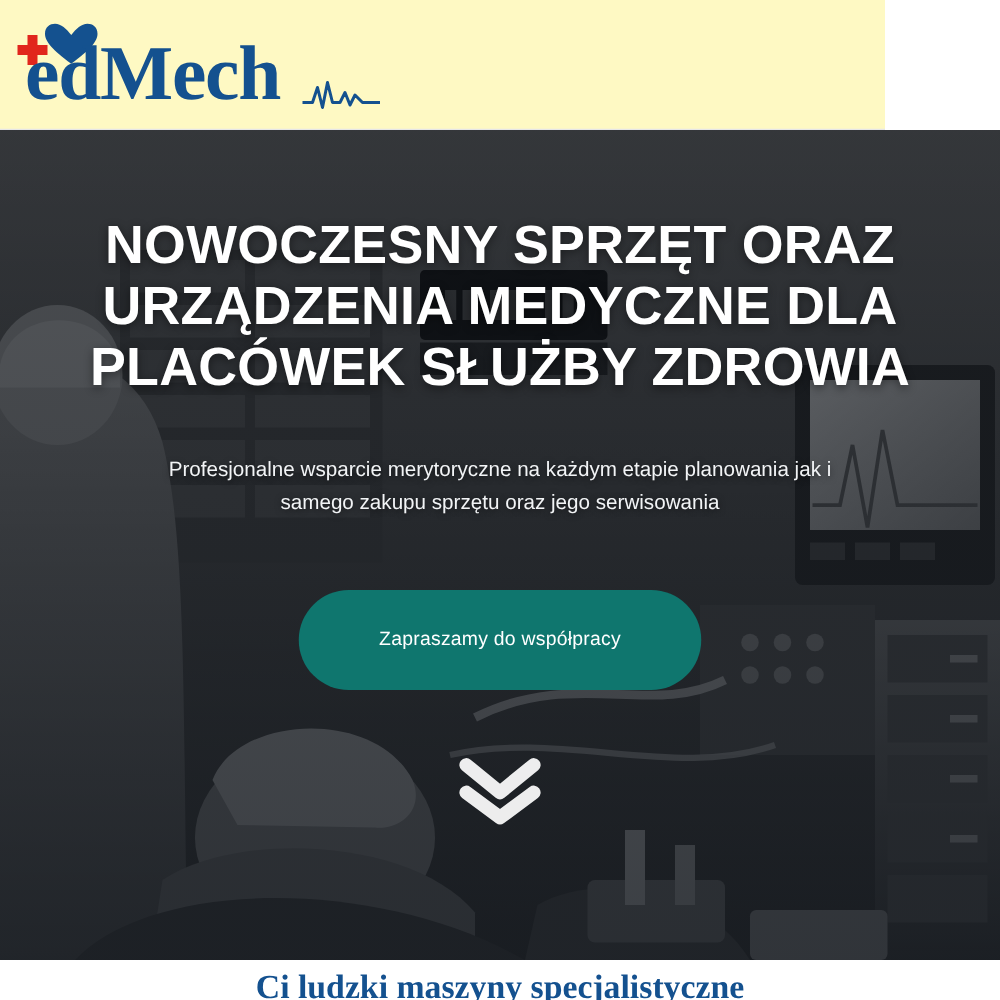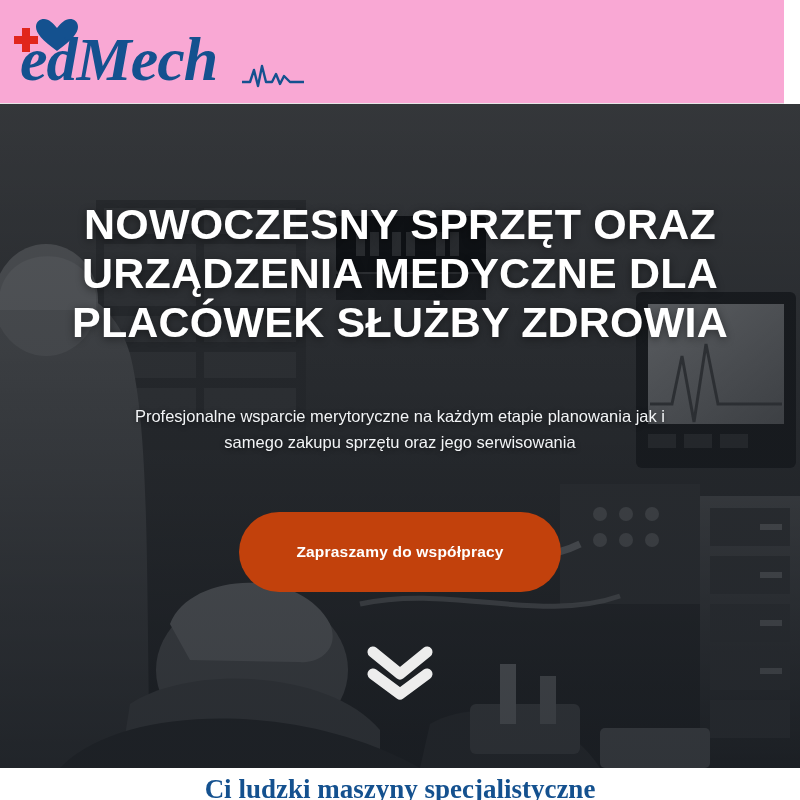--- a/index.html
+++ b/index.html
@@ -7,27 +7,26 @@
     width: 800px;
     height: 800px;
     overflow: hidden;
     font-family: "Liberation Sans", sans-serif;
     background: #ffffff;
   }
 
   
   .site-header {
     position: relative;
-    width: 784px;
+    width: 708px;
     height: 104px;
-    background: #f9a8d4;
+    background: #fef9c3;
     border-bottom: 1px solid #e6e6e6;
     display: flex;
     align-items: center;
-    font-style: italic;
   }
   .logo-wrap {
     position: relative;
     margin-left: 12px;
     height: 80px;
     width: 300px;
     display: flex;
     align-items: center;
   }
   .logo-cross {
@@ -99,54 +98,53 @@
     position: absolute;
     inset: 0;
     background: linear-gradient(180deg, rgba(18,24,32,0.42) 0%, rgba(18,24,32,0.52) 55%, rgba(18,24,32,0.62) 100%);
   }
   .hero-content {
     position: absolute;
     inset: 0;
     display: flex;
     flex-direction: column;
     align-items: center;
-    padding-top: 96px;
+    padding-top: 68px;
   }
   .hero-title {
     color: #ffffff;
     font-size: 43px;
     font-weight: 700;
     line-height: 1.14;
     text-align: center;
     letter-spacing: 0.2px;
     max-width: 700px;
     text-shadow: 0 2px 8px rgba(0,0,0,0.45);
   }
   .hero-sub {
-    margin-top: 56px;
+    margin-top: 44px;
     color: #f2f4f6;
     font-size: 16.5px;
     line-height: 1.6;
     text-align: center;
     max-width: 540px;
     text-shadow: 0 1px 5px rgba(0,0,0,0.5);
   }
   .hero-cta {
     margin-top: 56px;
     width: 322px;
     height: 80px;
     border: none;
     border-radius: 40px;
-    background: #c2410c;
+    background: #0f766e;
     color: #ffffff;
     font-size: 15.5px;
     font-family: "Liberation Sans", sans-serif;
     cursor: pointer;
     letter-spacing: 0.2px;
-    font-weight: bold;
   }
   .scroll-chevrons {
     margin-top: 52px;
     width: 70px;
     height: 56px;
     color: #ffffff;
     opacity: 0.92;
   }
 
   

